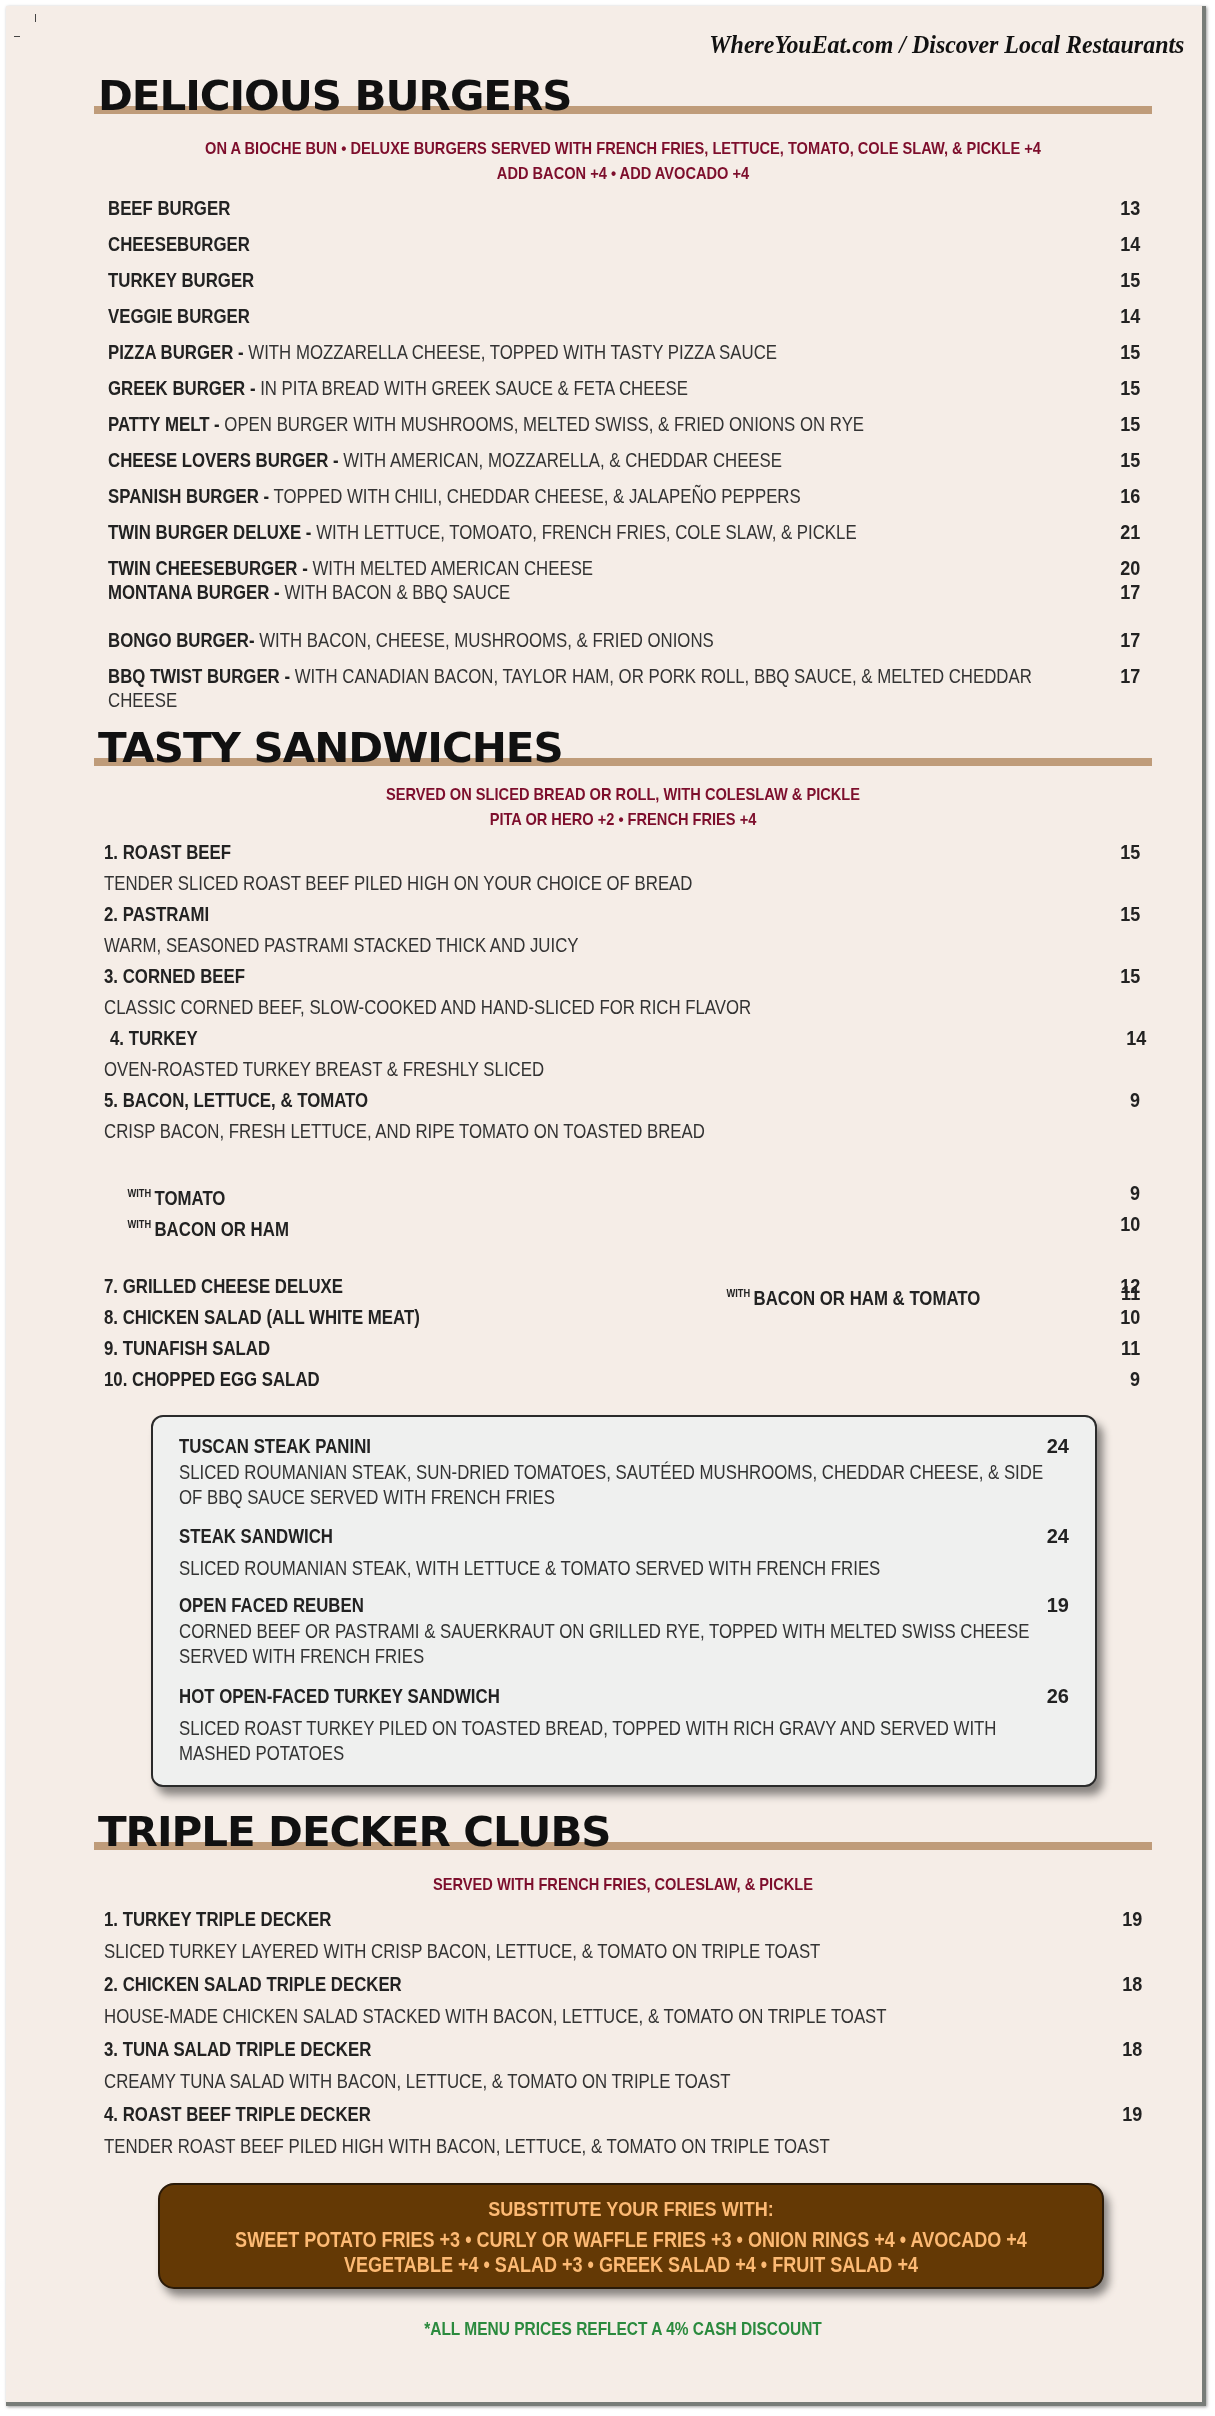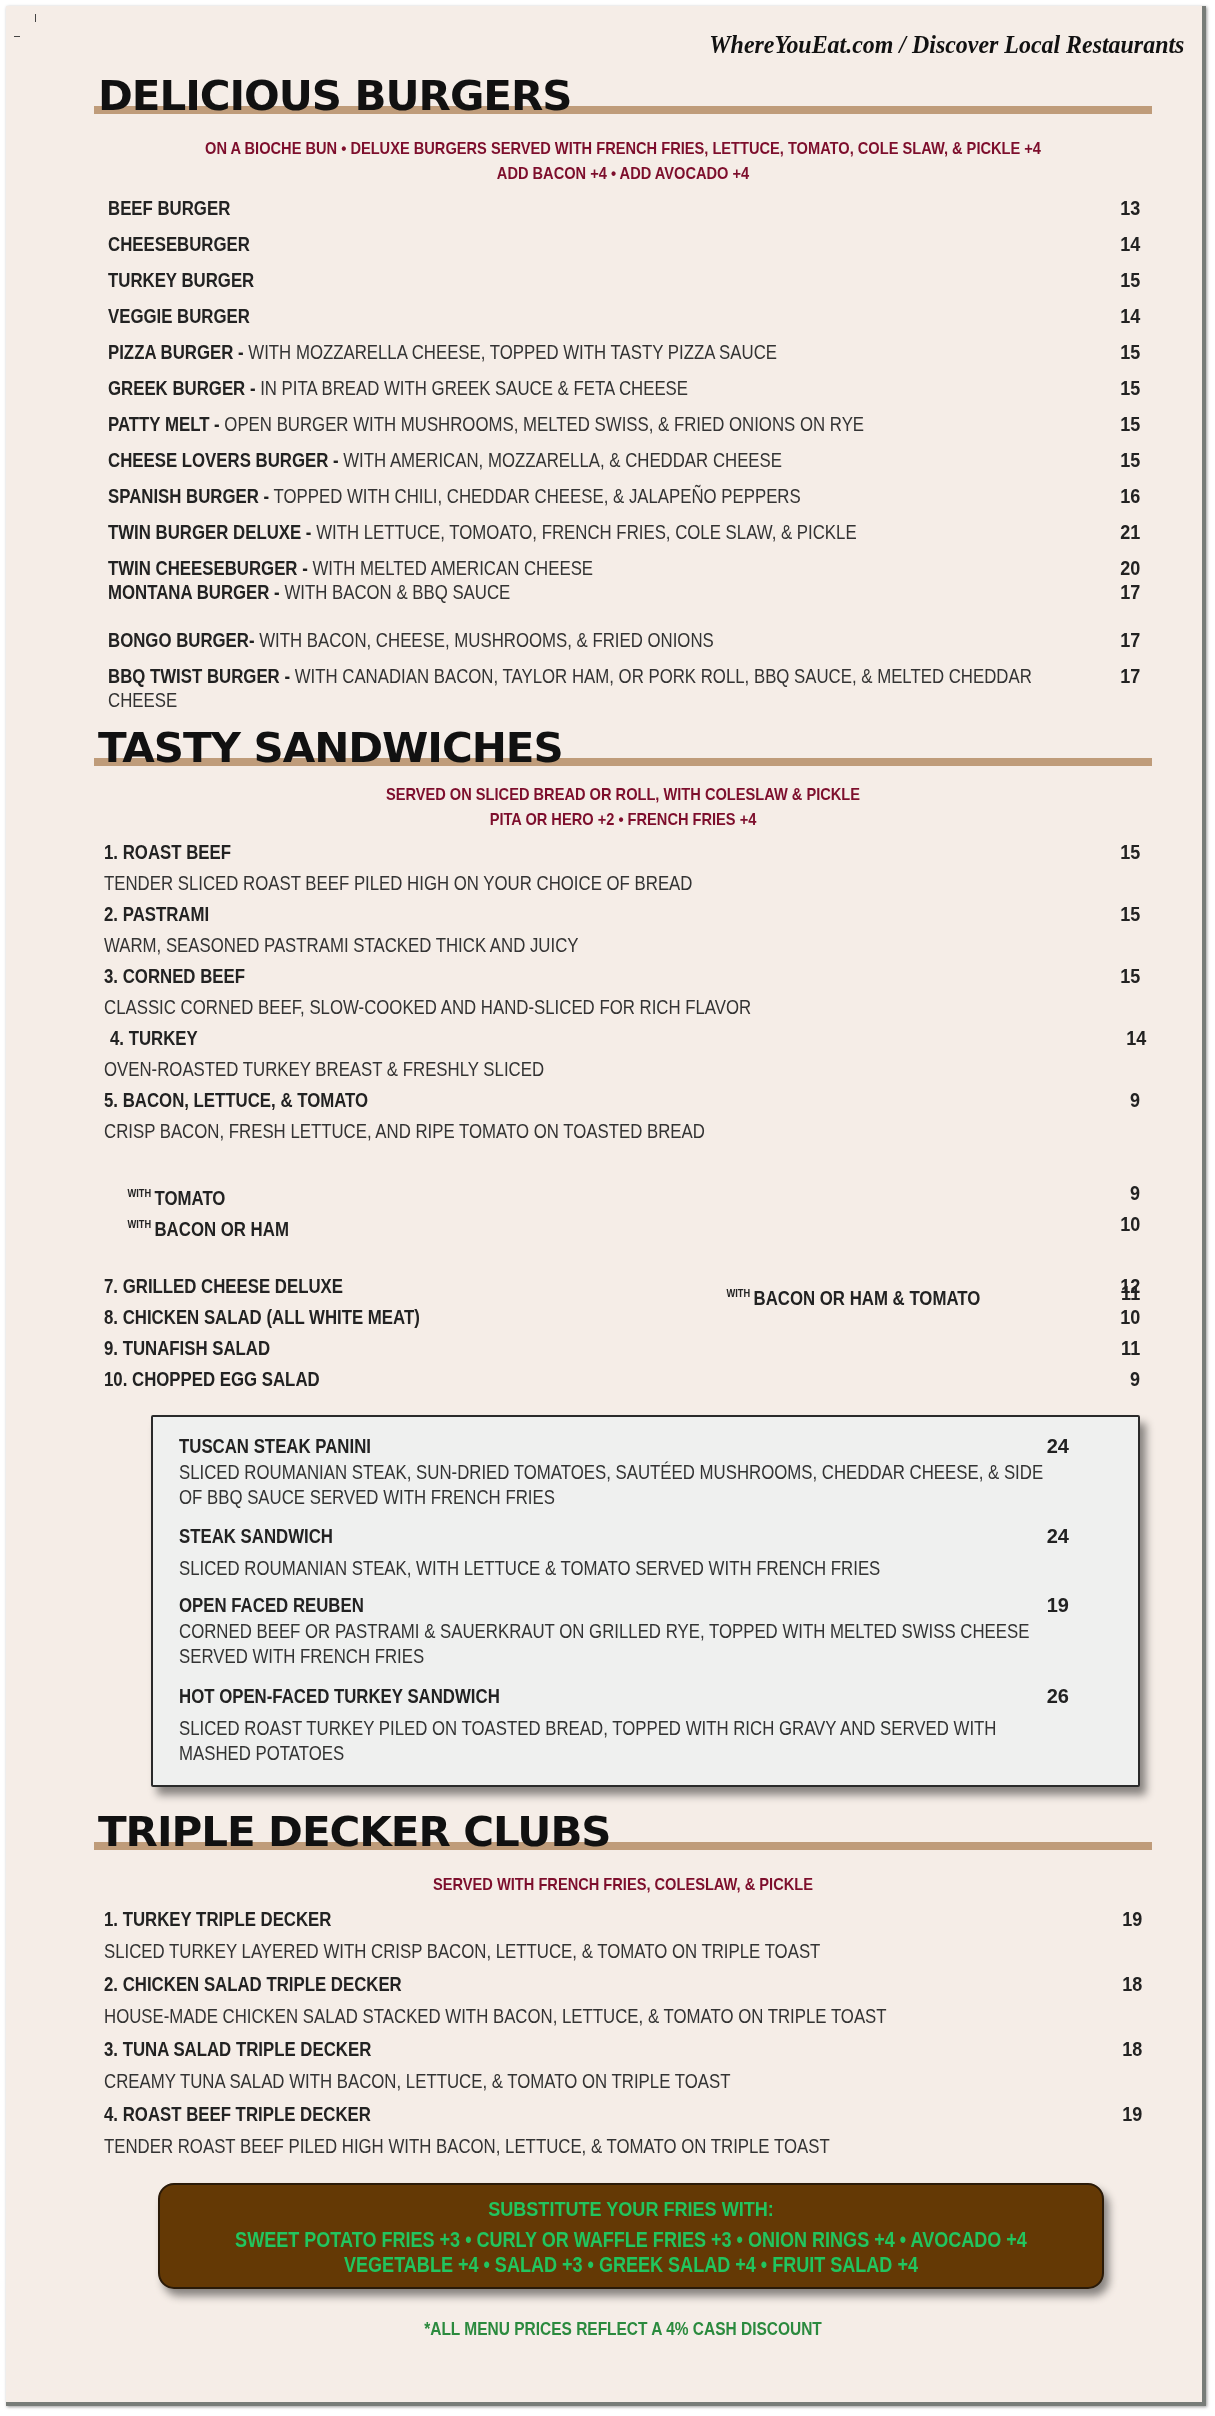--- a/index.html
+++ b/index.html
@@ -32,33 +32,32 @@
   .row { position:absolute; left:102px; width:1032px; font-size:20px; color:#222; line-height:24px; }
   .row .name { font-weight:bold; display:inline; font-family:"Liberation Sans", sans-serif; }
   .row .desc { font-weight:normal; color:#333; }
   .row .text { display:inline-block; width:970px; transform:scaleX(0.84); transform-origin:left; white-space:nowrap; }
   .row .text.wrap { white-space:normal; width:1150px; }
   .row .price { position:absolute; right:0; top:0; font-weight:bold; color:#222; transform:scaleX(0.9); transform-origin:right; }
   .sdesc { position:absolute; left:100px; font-size:20px; color:#333; transform:scaleX(0.84); transform-origin:left; white-space:nowrap; }
   .with { font-size:11px; vertical-align:super; font-weight:bold; margin-right:4px; }
   .feature-box {
     position:absolute; left:145px; top:1409px; width:942px; height:368px;
-    background:#eff0ef; border:2px solid #2a2a2a; border-radius:2px;
+    background:#eff0ef; border:2px solid #2a2a2a; border-radius:12px;
     box-shadow: 6px 8px 8px rgba(0,0,0,0.45);
-    padding-left: 43px;
   }
   .feature-box .fitem { position:absolute; left:26px; width:890px; }
   .fitem .fname { font-weight:bold; font-size:20px; color:#222; transform:scaleX(0.84); transform-origin:left; display:inline-block; white-space:nowrap; }
   .fitem .fprice { position:absolute; right:0; top:0; font-weight:bold; font-size:20px; color:#222; }
   .fitem .fdesc { font-size:20px; color:#333; line-height:25px; width:1040px; transform:scaleX(0.84); transform-origin:left; margin-top:2px; }
   .subs-box {
     position:absolute; left:152px; top:2177px; width:942px; height:102px;
     background:#643905; border:2px solid #2a1a08; border-radius:16px;
     box-shadow: 5px 7px 8px rgba(0,0,0,0.45);
-    color:#22c55e; text-align:center; font-weight:bold;
+    color:#fdba74; text-align:center; font-weight:bold;
   }
   .subs-box .st { position:absolute; left:0; right:0; top:12px; font-size:21px; transform:scaleX(0.86); }
   .subs-box .sl { position:absolute; left:-80px; right:-80px; font-size:22px; transform:scaleX(0.82); white-space:nowrap; }
   .discount { position:absolute; left:88px; width:1058px; top:2313px; text-align:center; color:#2b8a3e; font-weight:bold; font-size:18px; transform:scaleX(0.86); }
 </style>
 </head>
 <body>
 
 <div class="page">
   <div class="crop-v"></div>

